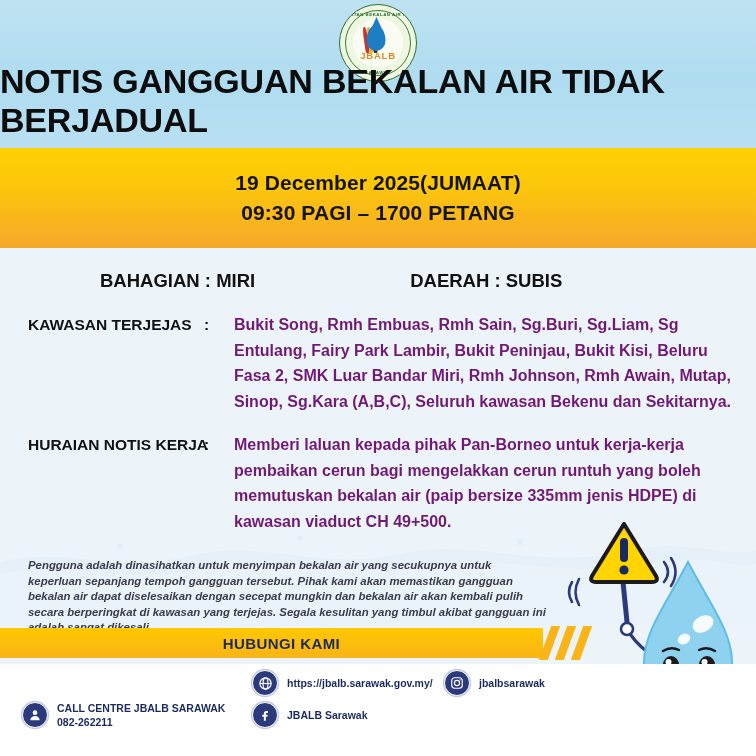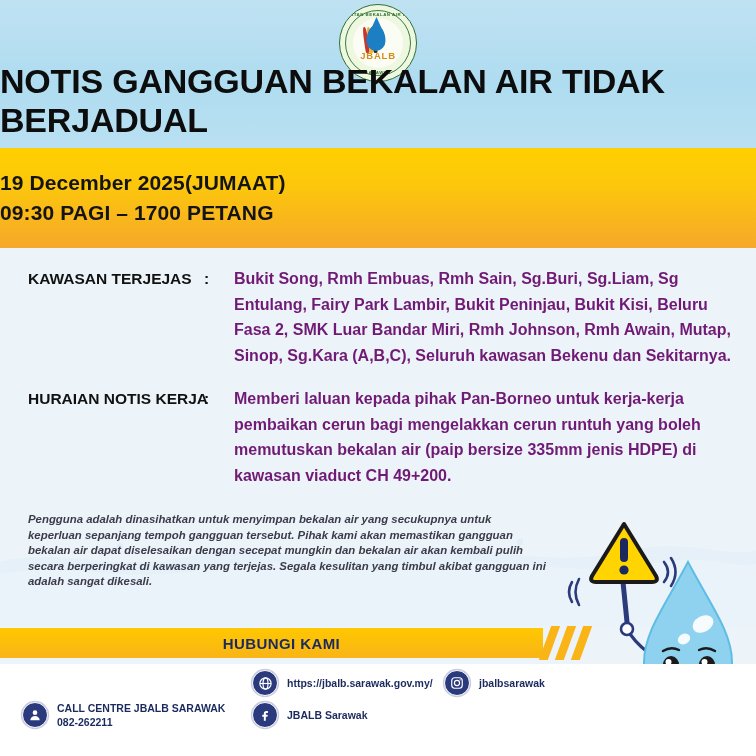--- a/index.html
+++ b/index.html
@@ -131,20 +131,21 @@
     letter-spacing: -0.2px;
     font-family: "Liberation Sans", sans-serif;
   }
 
   
   .date-banner {
     height: 100px;
     background: linear-gradient(180deg, #ffd000 0%, #fcc60d 40%, #f6a82a 100%);
     display: flex;
     flex-direction: column;
+    align-items: center;
     justify-content: center;
     gap: 6px;
   }
   .date-line {
     font-size: 21px;
     font-weight: bold;
     color: #141414;
     letter-spacing: 0.1px;
   }
 
@@ -323,31 +324,35 @@
     <div class="main-title">NOTIS GANGGUAN BEKALAN AIR TIDAK BERJADUAL</div>
   </div>
 
   <div class="date-banner">
     <div class="date-line">19 December 2025(JUMAAT)</div>
     <div class="date-line">09:30 PAGI – 1700 PETANG</div>
   </div>
 
   <div class="content">
 
+    <div class="region-row">
+      <div class="region-item region-bahagian">BAHAGIAN  :  MIRI</div>
+      <div class="region-item region-daerah">DAERAH : SUBIS</div>
+    </div>
 
     <div class="info-row">
       <div class="info-label">KAWASAN TERJEJAS</div>
       <div class="info-colon">:</div>
       <div class="info-value">Bukit Song, Rmh Embuas, Rmh Sain, Sg.Buri, Sg.Liam, Sg Entulang, Fairy Park Lambir, Bukit Peninjau, Bukit Kisi, Beluru Fasa 2, SMK Luar Bandar Miri, Rmh Johnson, Rmh Awain, Mutap, Sinop, Sg.Kara (A,B,C), Seluruh kawasan Bekenu dan Sekitarnya.</div>
     </div>
 
     <div class="info-row">
       <div class="info-label">HURAIAN NOTIS KERJA</div>
       <div class="info-colon">:</div>
-      <div class="info-value">Memberi laluan kepada pihak Pan-Borneo untuk kerja-kerja pembaikan cerun bagi mengelakkan cerun runtuh yang boleh memutuskan bekalan air (paip bersize 335mm jenis HDPE) di kawasan viaduct CH 49+200.</div>
+      <div class="info-value">Memberi laluan kepada pihak Pan-Borneo untuk kerja-kerja pembaikan cerun bagi mengelakkan cerun runtuh yang boleh memutuskan bekalan air (paip bersize 335mm jenis HDPE) di kawasan viaduct CH 49+500.</div>
     </div>
 
     <svg class="splash" viewBox="0 0 756 110" preserveAspectRatio="none">
       <path d="M0,46 C60,30 120,58 190,40 C260,22 320,56 400,38 C470,22 540,54 620,36 C690,20 730,44 756,34 L756,110 L0,110 Z" fill="#dbeaf5" opacity="0.75"></path>
       <path d="M0,58 C70,44 130,70 210,52 C290,34 350,66 430,50 C500,36 570,64 650,48 C710,36 740,54 756,48 L756,110 L0,110 Z" fill="#eaf3fa" opacity="0.8"></path>
       <circle cx="120" cy="30" r="3" fill="#cfe3f2" opacity="0.7"></circle>
       <circle cx="300" cy="22" r="2.4" fill="#cfe3f2" opacity="0.7"></circle>
       <circle cx="520" cy="26" r="3.2" fill="#cfe3f2" opacity="0.7"></circle>
     </svg>
 

